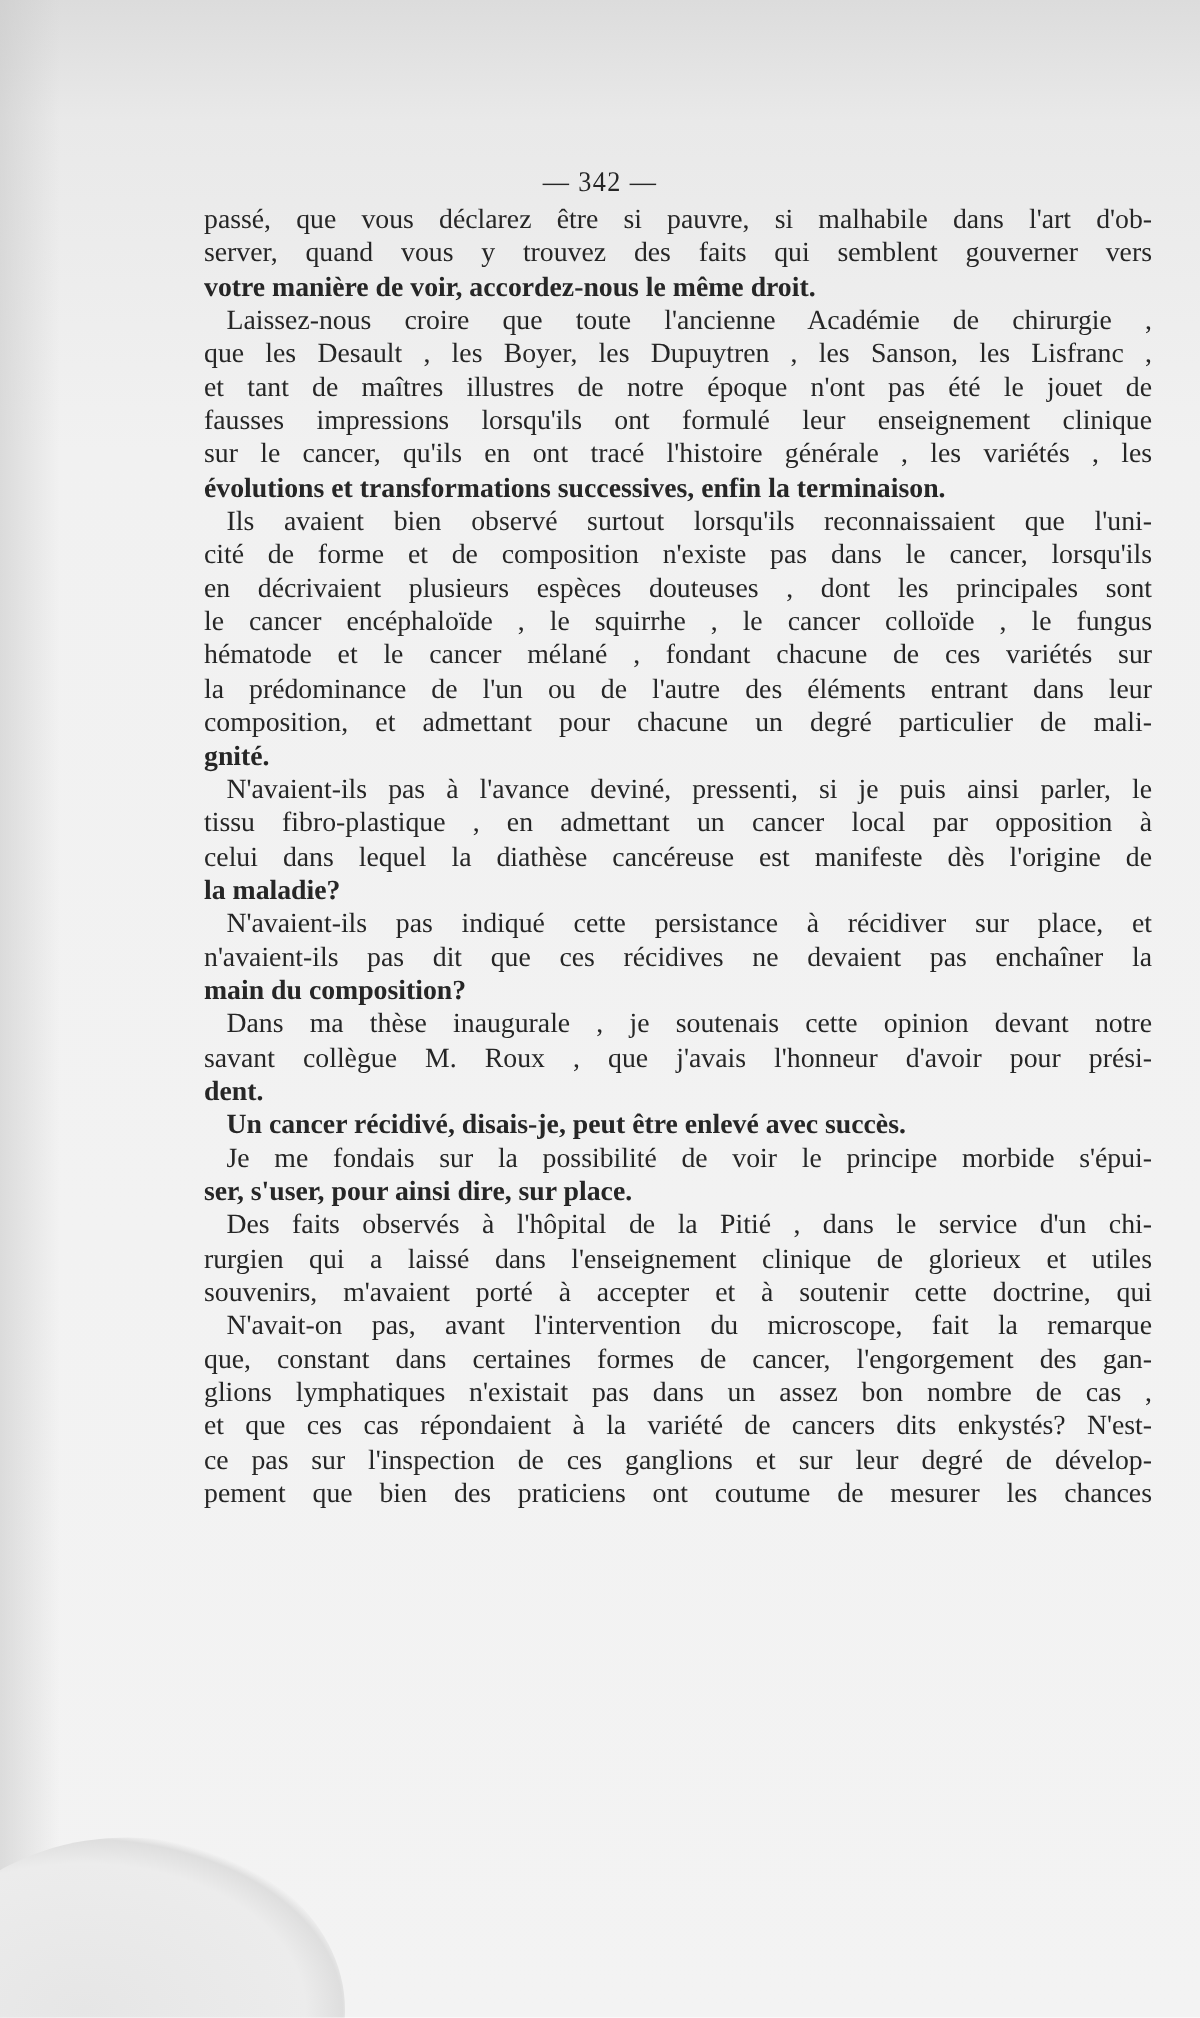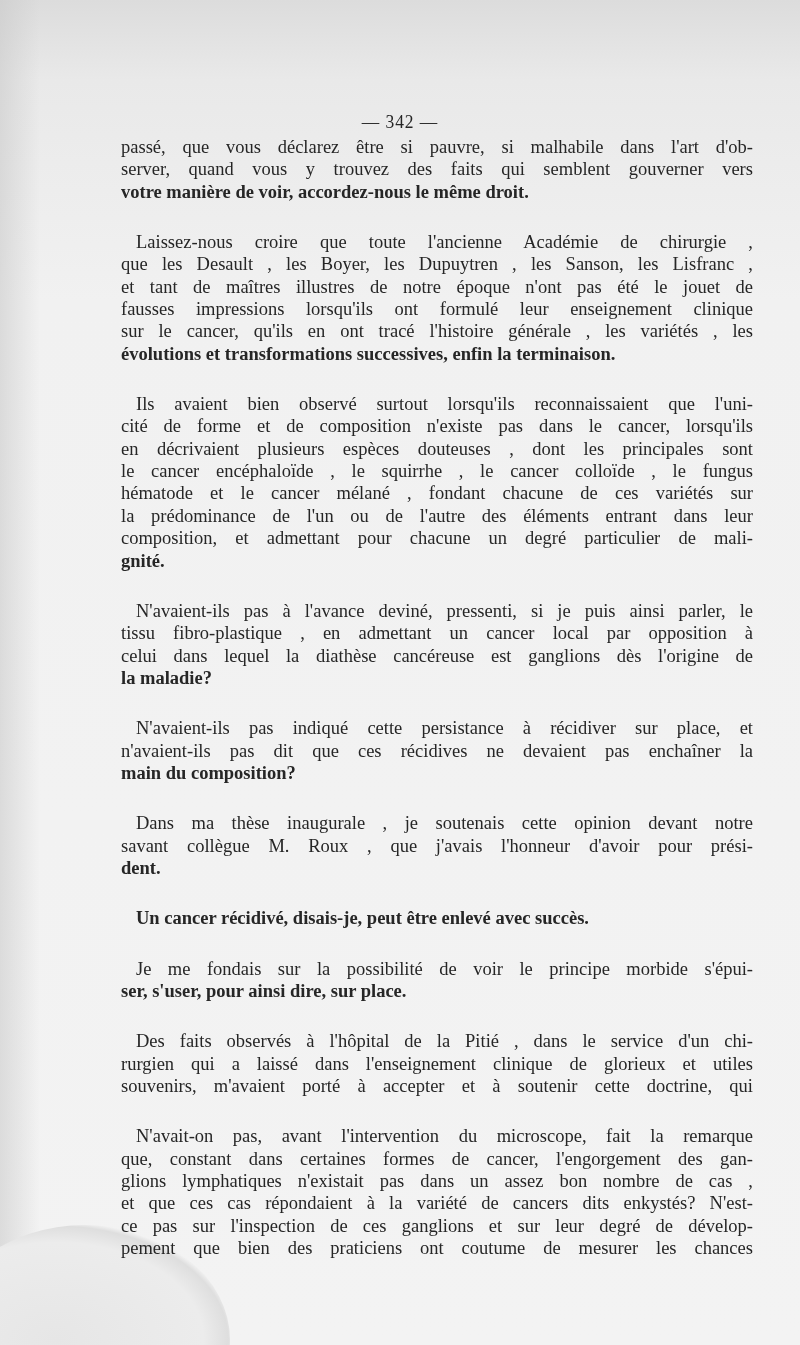--- a/index.html
+++ b/index.html
@@ -17,29 +17,29 @@
   }
   .leftshade {
     position: absolute; left: 0; top: 0; width: 40px; height: 1345px;
     background: linear-gradient(90deg, rgba(200,200,200,0.55), rgba(200,200,200,0));
   }
   .page-number {
     position: absolute; top: 111px; left: 0; width: 800px; text-align: center;
     font-size: 19px; letter-spacing: 1px; transform: scaleX(0.92);
   }
   .text {
-    position: absolute; left: 121px; top: 136px; width: 632px;
+    position: absolute; left: 136px; top: 136px; width: 632px;
   }
   .line {
     display: block; height: 22.35px; line-height: 22.35px;
     font-size: 18.5px; white-space: nowrap;
     text-align: justify; text-align-last: justify;
     transform-origin: left center;
   }
-  .line.indent { padding-left: 15px; margin-top: 28px; }
+  .line.indent { padding-left: 15px; }
   .line.last { text-align-last: left; font-weight: bold; }
 </style>
 </head>
 <body>
 
 <div class="leftshade"></div>
 <div class="stain"></div>
 
 <div class="page-number">— 342 —</div>
 
@@ -56,21 +56,21 @@
     <span class="line indent">Ils avaient bien observé surtout lorsqu'ils reconnaissaient que l'uni-</span>
     <span class="line">cité de forme et de composition n'existe pas dans le cancer, lorsqu'ils</span>
     <span class="line">en décrivaient plusieurs espèces douteuses , dont les principales sont</span>
     <span class="line">le cancer encéphaloïde , le squirrhe , le cancer colloïde , le fungus</span>
     <span class="line">hématode et le cancer mélané , fondant chacune de ces variétés sur</span>
     <span class="line">la prédominance de l'un ou de l'autre des éléments entrant dans leur</span>
     <span class="line">composition, et admettant pour chacune un degré particulier de mali-</span>
     <span class="line last">gnité.</span>
     <span class="line indent">N'avaient-ils pas à l'avance deviné, pressenti, si je puis ainsi parler, le</span>
     <span class="line">tissu fibro-plastique , en admettant un cancer local par opposition à</span>
-    <span class="line">celui dans lequel la diathèse cancéreuse est ganglions dès l'origine de</span>
+    <span class="line">celui dans lequel la diathèse cancéreuse est manifeste dès l'origine de</span>
     <span class="line last">la maladie?</span>
     <span class="line indent">N'avaient-ils pas indiqué cette persistance à récidiver sur place, et</span>
     <span class="line">n'avaient-ils pas dit que ces récidives ne devaient pas enchaîner la</span>
     <span class="line last">main du composition?</span>
     <span class="line indent">Dans ma thèse inaugurale , je soutenais cette opinion devant notre</span>
     <span class="line">savant collègue M. Roux , que j'avais l'honneur d'avoir pour prési-</span>
     <span class="line last">dent.</span>
     <span class="line indent last">Un cancer récidivé, disais-je, peut être enlevé avec succès.</span>
     <span class="line indent">Je me fondais sur la possibilité de voir le principe morbide s'épui-</span>
     <span class="line last">ser, s'user, pour ainsi dire, sur place.</span>

